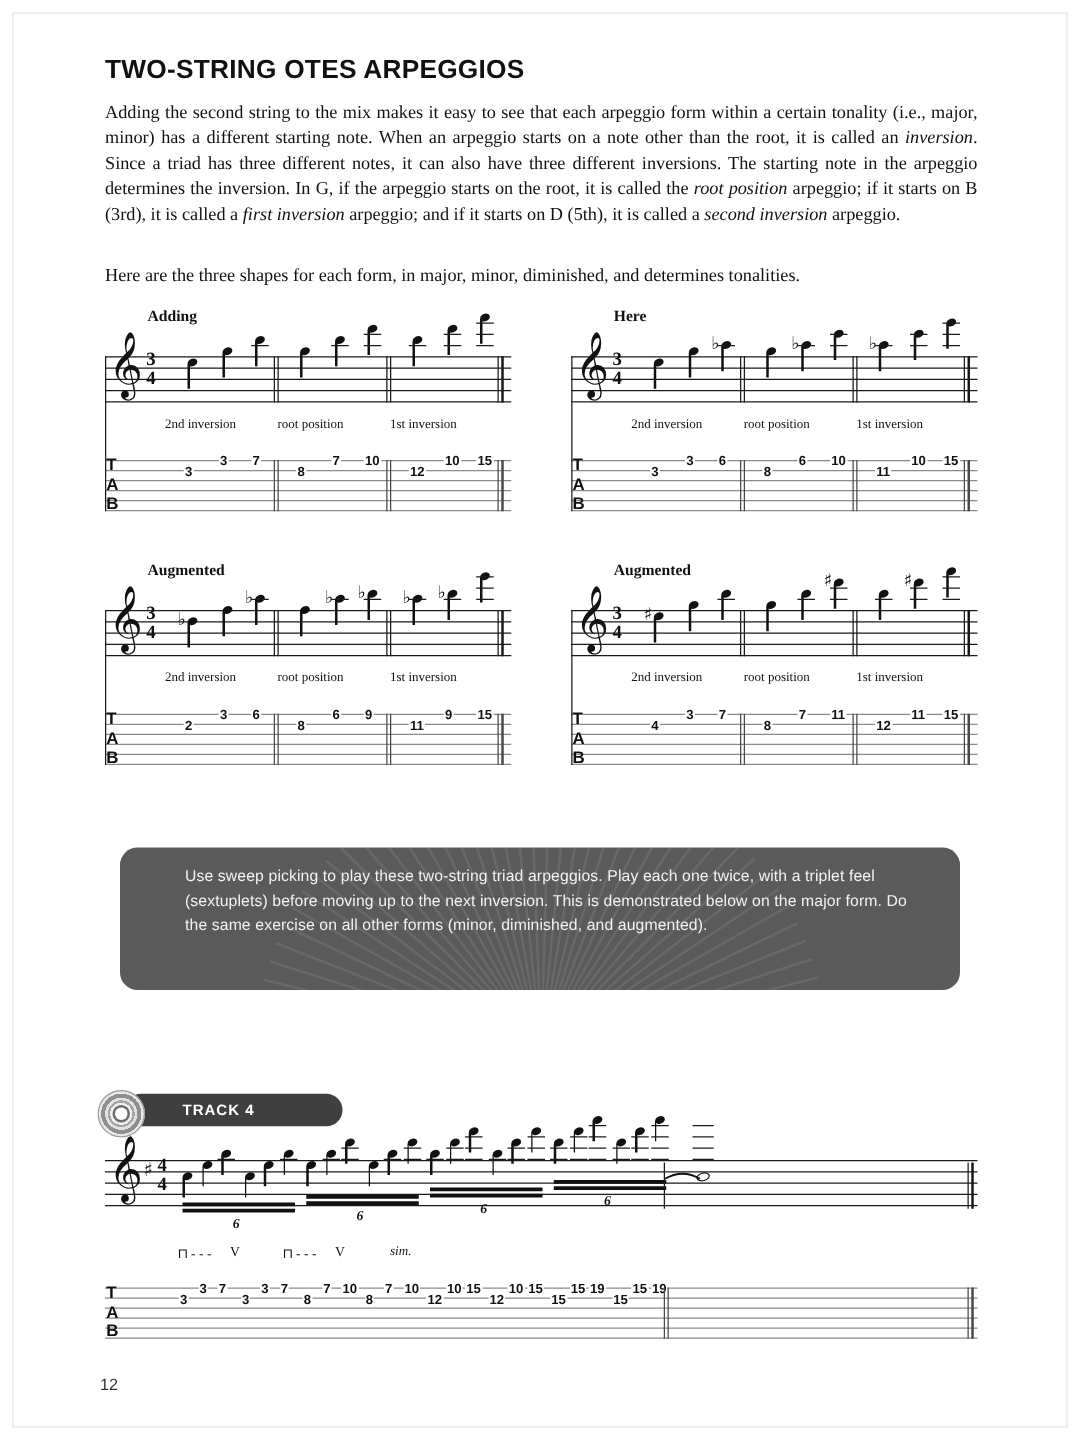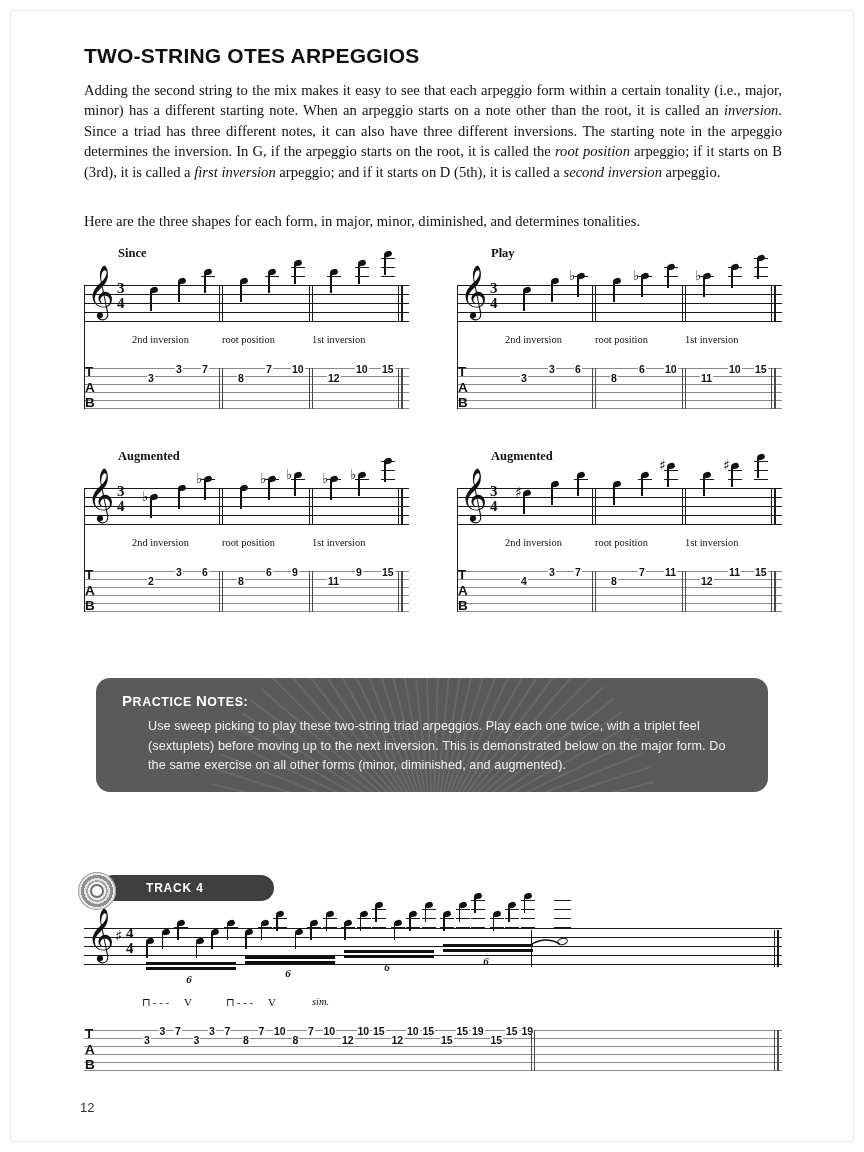--- a/index.html
+++ b/index.html
@@ -196,21 +196,21 @@
   <p class="body-par" id="par1">
     <span>Adding the second string to the mix makes it easy to see that each arpeggio form within a certain tonality (i.e., major, minor) has a different starting note. When an arpeggio starts on a note other than the root, it is called an </span><em>inversion</em><span>. Since a triad has three different notes, it can also have three different inversions. The starting note in the arpeggio determines the inversion. In G, if the arpeggio starts on the root, it is called the </span><em>root position</em><span> arpeggio; if it starts on B (3rd), it is called a </span><em>first inversion</em><span> arpeggio; and if it starts on D (5th), it is called a </span><em>second inversion</em><span> arpeggio.</span>
   </p>
 
   <p class="body-par" id="par2">Here are the three shapes for each form, in major, minor, diminished, and determines tonalities.</p>
 
 </div>
 
 <div id="notation-host">
     <div class="nblock" style="left: 84px; top: 246px;">
-      <div class="form-label">Since</div>
+      <div class="form-label">Adding</div>
       <div class="staff-wrap">
         <div class="staff-lines">
           <i></i>
           <i></i>
           <i></i>
           <i></i>
           <i></i>
         </div>
         <div class="clef">𝄞</div>
         <div class="timesig">
@@ -291,21 +291,21 @@
         <div class="tab-num" style="left: 207px; top: 8px;">10</div>
         <div class="tab-bar" style="left: 225px;"></div>
         <div class="tab-num" style="left: 243px; top: 17px;">12</div>
         <div class="tab-num" style="left: 271px; top: 8px;">10</div>
         <div class="tab-num" style="left: 297px; top: 8px;">15</div>
         <div class="tab-end" style="left: 314px;"></div>
       </div>
       <div class="sys-brace" style="top: 39px; height: 124px;"></div>
     </div>
     <div class="nblock" style="left: 457px; top: 246px;">
-      <div class="form-label">Play</div>
+      <div class="form-label">Here</div>
       <div class="staff-wrap">
         <div class="staff-lines">
           <i></i>
           <i></i>
           <i></i>
           <i></i>
           <i></i>
         </div>
         <div class="clef">𝄞</div>
         <div class="timesig">
@@ -631,23 +631,20 @@
       <span style="transform: rotate(48.5deg);"></span>
       <span style="transform: rotate(52.4deg);"></span>
       <span style="transform: rotate(56.3deg);"></span>
       <span style="transform: rotate(60.2deg);"></span>
       <span style="transform: rotate(64.1deg);"></span>
       <span style="transform: rotate(68deg);"></span>
       <span style="transform: rotate(71.9deg);"></span>
       <span style="transform: rotate(75.8deg);"></span>
     </div>
   <div class="practice-inner">
-    <div class="practice-title">
-      <span>P</span><span class="sc">RACTICE </span><span>N</span><span class="sc">OTES:</span>
-    </div>
     <p class="practice-text">Use sweep picking to play these two-string triad arpeggios. Play each one twice, with a triplet feel (sextuplets) before moving up to the next inversion. This is demonstrated below on the major form. Do the same exercise on all other forms (minor, diminished, and augmented).</p>
   </div>
 </div>
 
 <div class="track-badge">
   <div class="track-pill"></div>
   <div class="cd-icon"></div>
   <div class="track-label">TRACK 4</div>
 </div>
 

